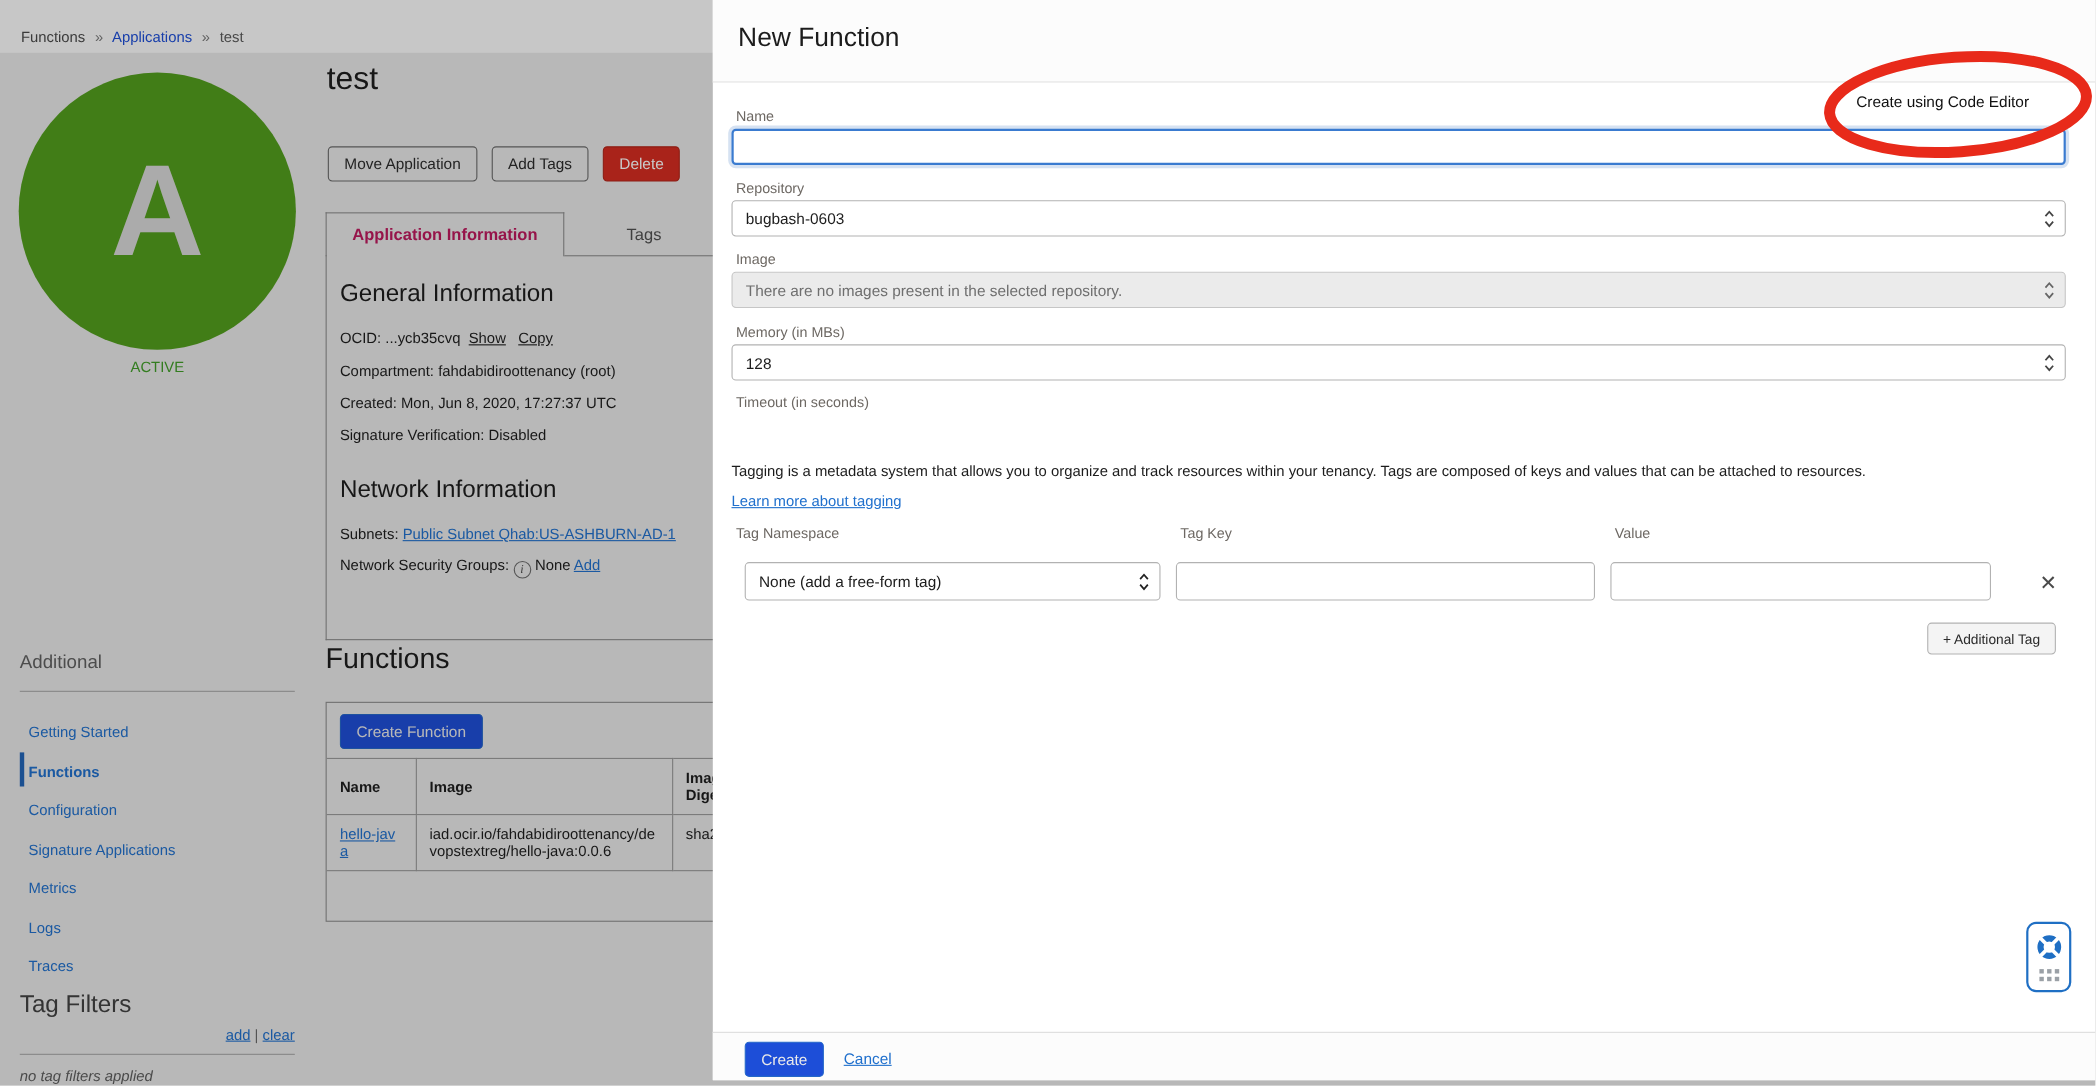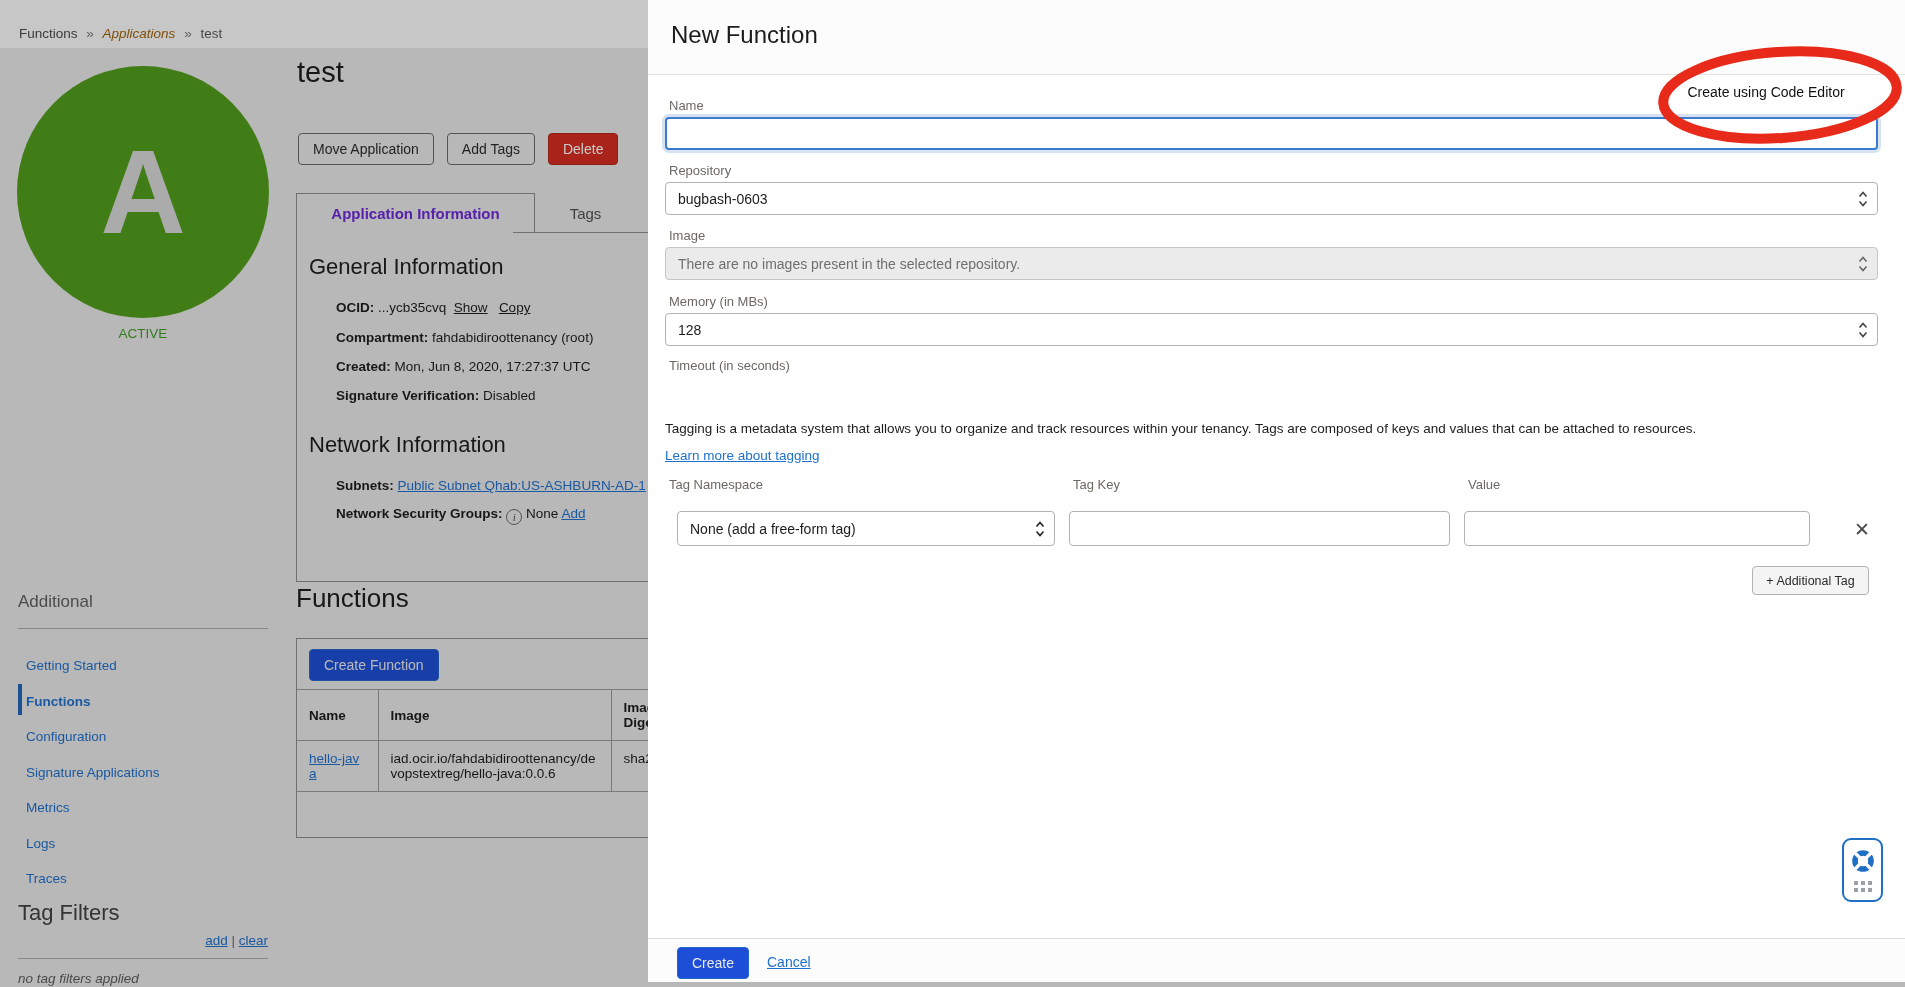--- a/index.html
+++ b/index.html
@@ -4,48 +4,48 @@
 <style>
   * { margin:0; padding:0; box-sizing:border-box; }
   html,body { width:1905px; height:987px; }
   body { font-family:"Liberation Sans", sans-serif; color:#1c1c1c; background:#e9e9e9; overflow:hidden; }
   #app { position:relative; width:1905px; height:987px; overflow:hidden; }
 
   
   .page { position:absolute; inset:0; background:#e9e9e9; }
   .topband { position:absolute; left:0; top:0; width:100%; height:48px; background:#fdfdfd; }
   .breadcrumb { position:absolute; left:19px; top:26px; font-size:13.5px; color:#4a4a4a; }
-  .breadcrumb a { color:#a16207; text-decoration:none;font-style:italic; }
+  .breadcrumb a { color:#1d4ed8; text-decoration:none; }
   .crumb-sep { color:#7a7a7a; margin:0 5px; }
 
   .avatar { position:absolute; left:17px; top:66px; width:252px; height:252px; border-radius:50%;
             background:#519e1b; display:flex; align-items:center; justify-content:center; }
   .avatar-letter { font-size:118px; font-weight:bold; color:#d9d9d9; }
   .status { position:absolute; left:17px; top:326px; width:252px; text-align:center;
             color:#3f9e27; font-size:13.5px; }
 
   .page-title { position:absolute; left:297px; top:56px; font-size:29px; color:#1c1c1c; }
   .actions { position:absolute; left:298px; top:133px; display:flex; gap:13px; }
   .btn-outline { border:1px solid #6a6a6a; background:transparent; color:#2b2b2b; font-size:14px;
                  padding:7px 14px; border-radius:4px; font-family:inherit; }
   .btn-danger  { border:1px solid #b32418; background:#d62b1f; color:#fff; font-size:14px;
                  padding:7px 14px; border-radius:4px; font-family:inherit; }
 
-  .tab-active { position:absolute; left:296px; top:193px; width:239px; height:40px;
+  .tab-active { position:absolute; left:296px; top:193px; width:217px; height:40px;
                 border:1px solid #8e8e8e; border-bottom:none; display:flex; align-items:center;
-                justify-content:center; font-weight:bold; font-size:15px; color:#6d28d9; }
+                justify-content:center; font-weight:bold; font-size:15px; color:#be185d; }
   .tab-inactive { position:absolute; left:513px; top:193px; width:145px; height:40px;
                   display:flex; align-items:center; justify-content:center; font-size:15px; color:#4f4f4f; }
   .tab-underline { position:absolute; left:513px; top:232px; width:300px; height:0; border-top:1px solid #8e8e8e; }
   .info-card { position:absolute; left:296px; top:232px; width:520px; height:350px;
                border-left:1px solid #8e8e8e; border-bottom:1px solid #8e8e8e; }
 
   .sect-heading { font-size:22px; color:#1c1c1c; }
   .info-row { font-size:13.5px; color:#1c1c1c; }
-  .info-row b { font-weight:bold;margin-left:27px; }
+  .info-row b { font-weight:normal; }
   .dash-link { color:#1c1c1c; text-decoration:underline; }
   .blue-link { color:#2070cd; text-decoration:underline; }
   .info-circ { display:inline-flex; width:16px; height:16px; border:1.4px solid #6a6a6a; border-radius:50%;
                align-items:center; justify-content:center; font-size:11px; font-style:italic;
                font-family:"Liberation Serif", serif; color:#4a4a4a; vertical-align:-3px; }
 
   .fn-heading { position:absolute; left:296px; top:583px; font-size:26px; color:#1c1c1c; }
   .fn-card { position:absolute; left:296px; top:638px; width:420px; height:200px; border:1px solid #8e8e8e; }
   .btn-primary { background:#1d4ed8; color:#eaeaea; border:1px solid #2467c9; border-radius:4px;
                  font-size:14px; padding:7px 14px; font-family:inherit; }

